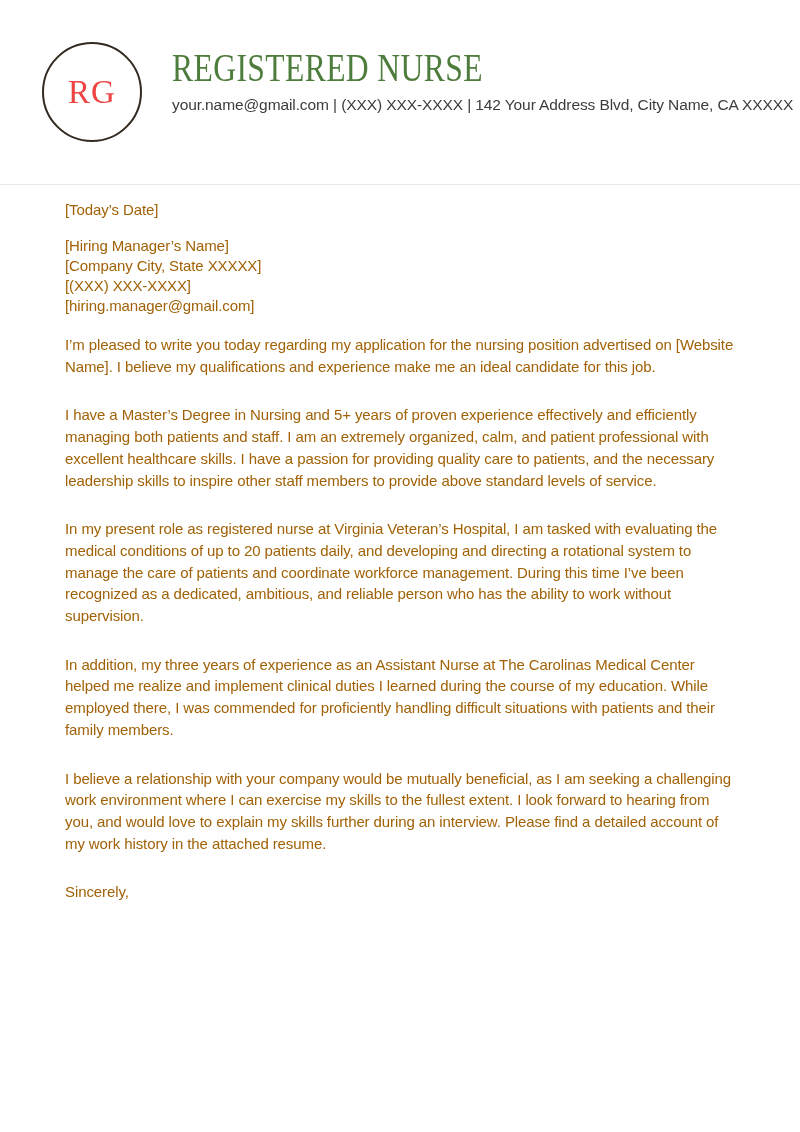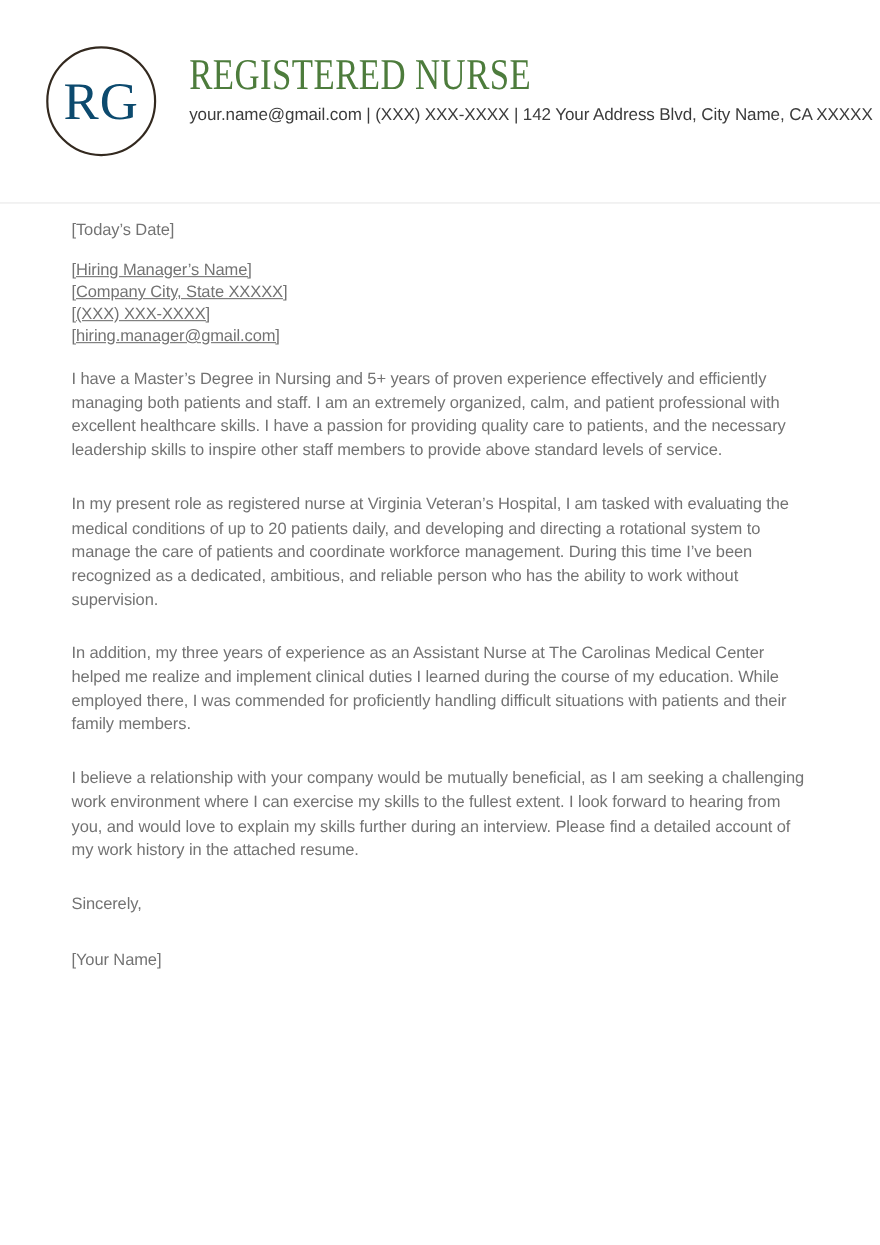--- a/index.html
+++ b/index.html
@@ -27,23 +27,23 @@
     width: 100px;
     height: 100px;
     border: 2px solid #33291f;
     border-radius: 50%;
     display: flex;
     align-items: center;
     justify-content: center;
   }
   .monogram-text {
     font-family: "Liberation Serif", serif;
-    font-size: 48px;
+    font-size: 33px;
     font-weight: 400;
-    color: #0c4a6e;
+    color: #ef4444;
     letter-spacing: 1px;
   }
   .header-text {
     position: absolute;
     left: 172px;
     top: 48px;
     width: 600px;
   }
   .page-title {
     margin: 0;
@@ -65,31 +65,30 @@
     letter-spacing: -0.1px;
     white-space: nowrap;
     text-align: center;
   }
 
   
   .letter {
     padding: 14px 59px 40px 65px;
     font-size: 15px;
     letter-spacing: -0.1px;
-    color: #737373;
+    color: #a16207;
   }
   .date-line {
     margin: 0 0 16px 0;
     line-height: 21px;
   }
   .recipient-block { margin: 0 0 18px 0; }
   .recipient-line {
     margin: 0;
     line-height: 20px;
-    text-decoration: underline;
   }
   .salutation {
     margin: 0 0 18px 0;
     line-height: 21px;
   }
   .body-paragraph {
     margin: 0 0 27px 0;
     line-height: 21.7px;
   }
   .closing {
@@ -121,23 +120,23 @@
     <p class="date-line">[Today’s Date]</p>
 
     <div class="recipient-block">
       <p class="recipient-line">[Hiring Manager’s Name]</p>
       <p class="recipient-line">[Company City, State XXXXX]</p>
       <p class="recipient-line">[(XXX) XXX-XXXX]</p>
       <p class="recipient-line">[hiring.manager@gmail.com]</p>
     </div>
 
 
+    <p class="body-paragraph">I’m pleased to write you today regarding my application for the nursing position advertised on [Website Name]. I believe my qualifications and experience make me an ideal candidate for this job.</p>
     <p class="body-paragraph">I have a Master’s Degree in Nursing and 5+ years of proven experience effectively and efficiently managing both patients and staff. I am an extremely organized, calm, and patient professional with excellent healthcare skills. I have a passion for providing quality care to patients, and the necessary leadership skills to inspire other staff members to provide above standard levels of service.</p>
     <p class="body-paragraph">In my present role as registered nurse at Virginia Veteran’s Hospital, I am tasked with evaluating the medical conditions of up to 20 patients daily, and developing and directing a rotational system to manage the care of patients and coordinate workforce management. During this time I’ve been recognized as a dedicated, ambitious, and reliable person who has the ability to work without supervision.</p>
     <p class="body-paragraph">In addition, my three years of experience as an Assistant Nurse at The Carolinas Medical Center helped me realize and implement clinical duties I learned during the course of my education. While employed there, I was commended for proficiently handling difficult situations with patients and their family members.</p>
     <p class="body-paragraph">I believe a relationship with your company would be mutually beneficial, as I am seeking a challenging work environment where I can exercise my skills to the fullest extent. I look forward to hearing from you, and would love to explain my skills further during an interview. Please find a detailed account of my work history in the attached resume.</p>
 
     <p class="closing">Sincerely,</p>
 
-    <p class="signature">[Your Name]</p>
 
   </div>
 </div>
 
 </body></html>

